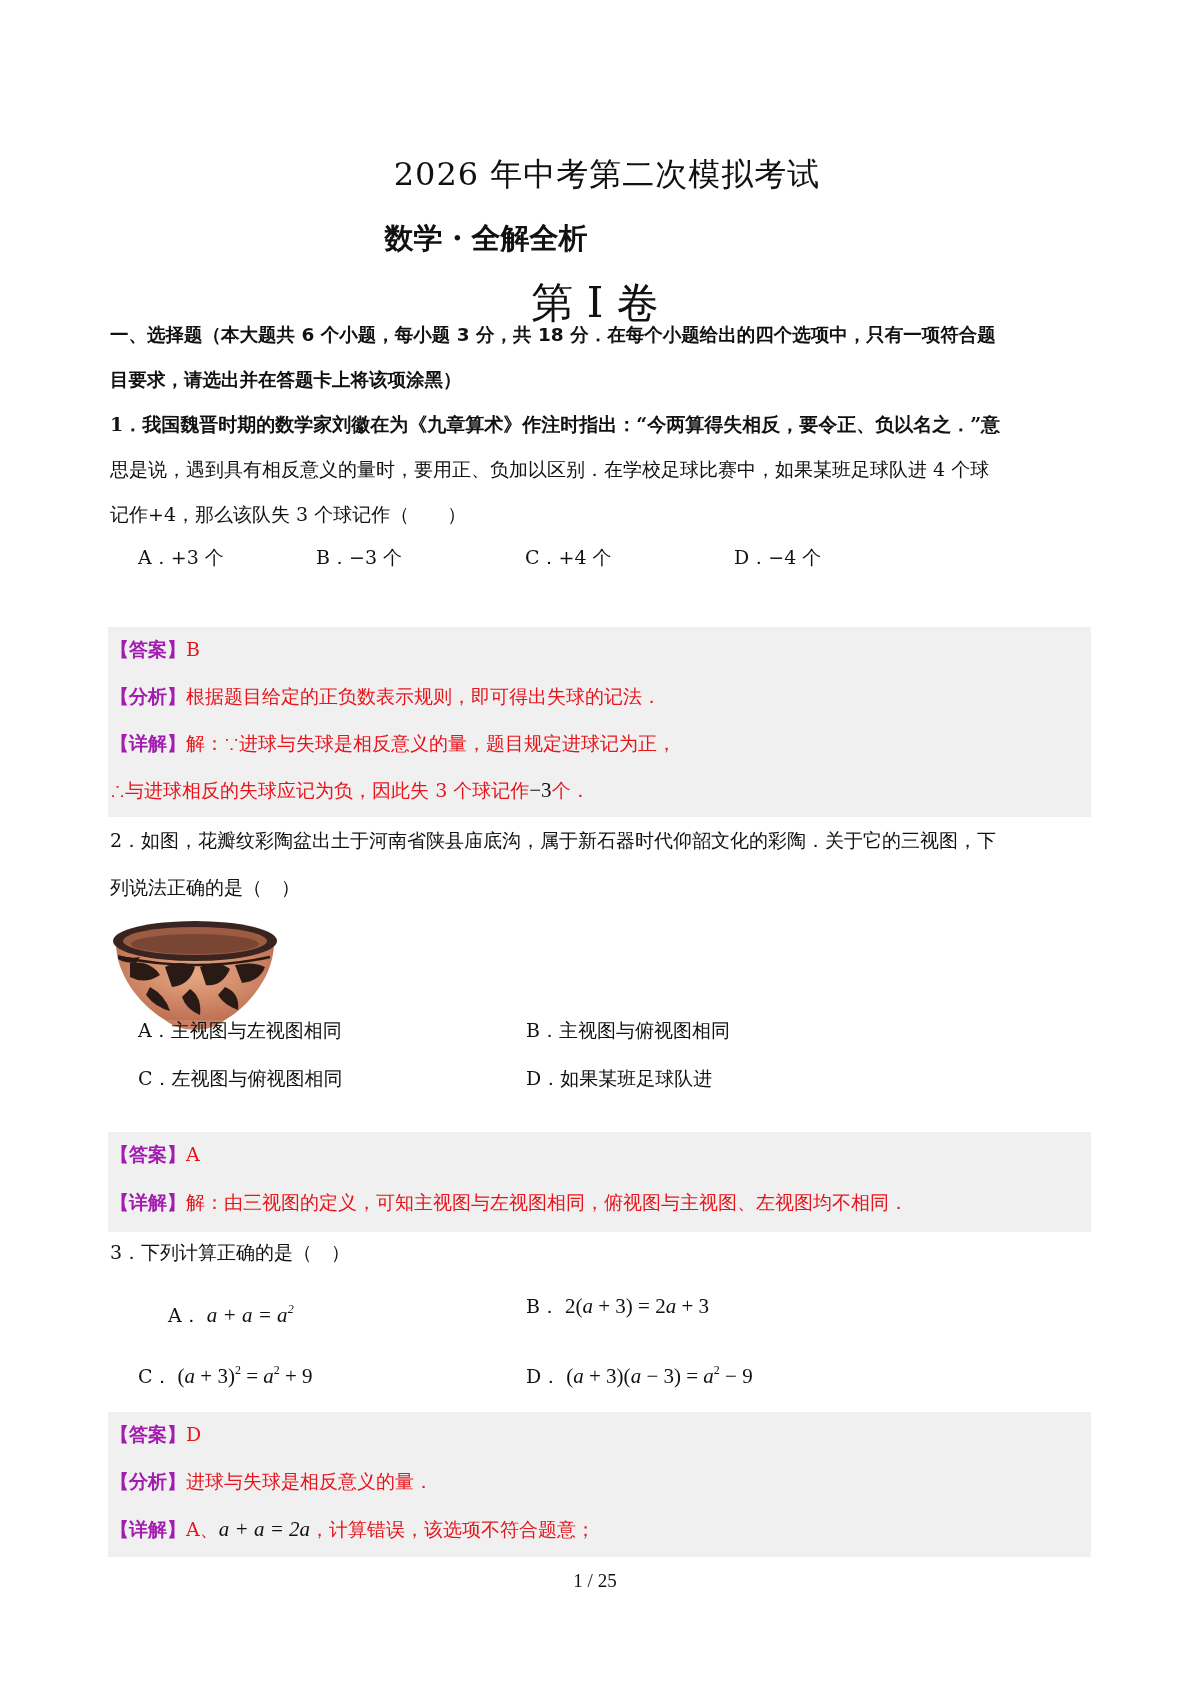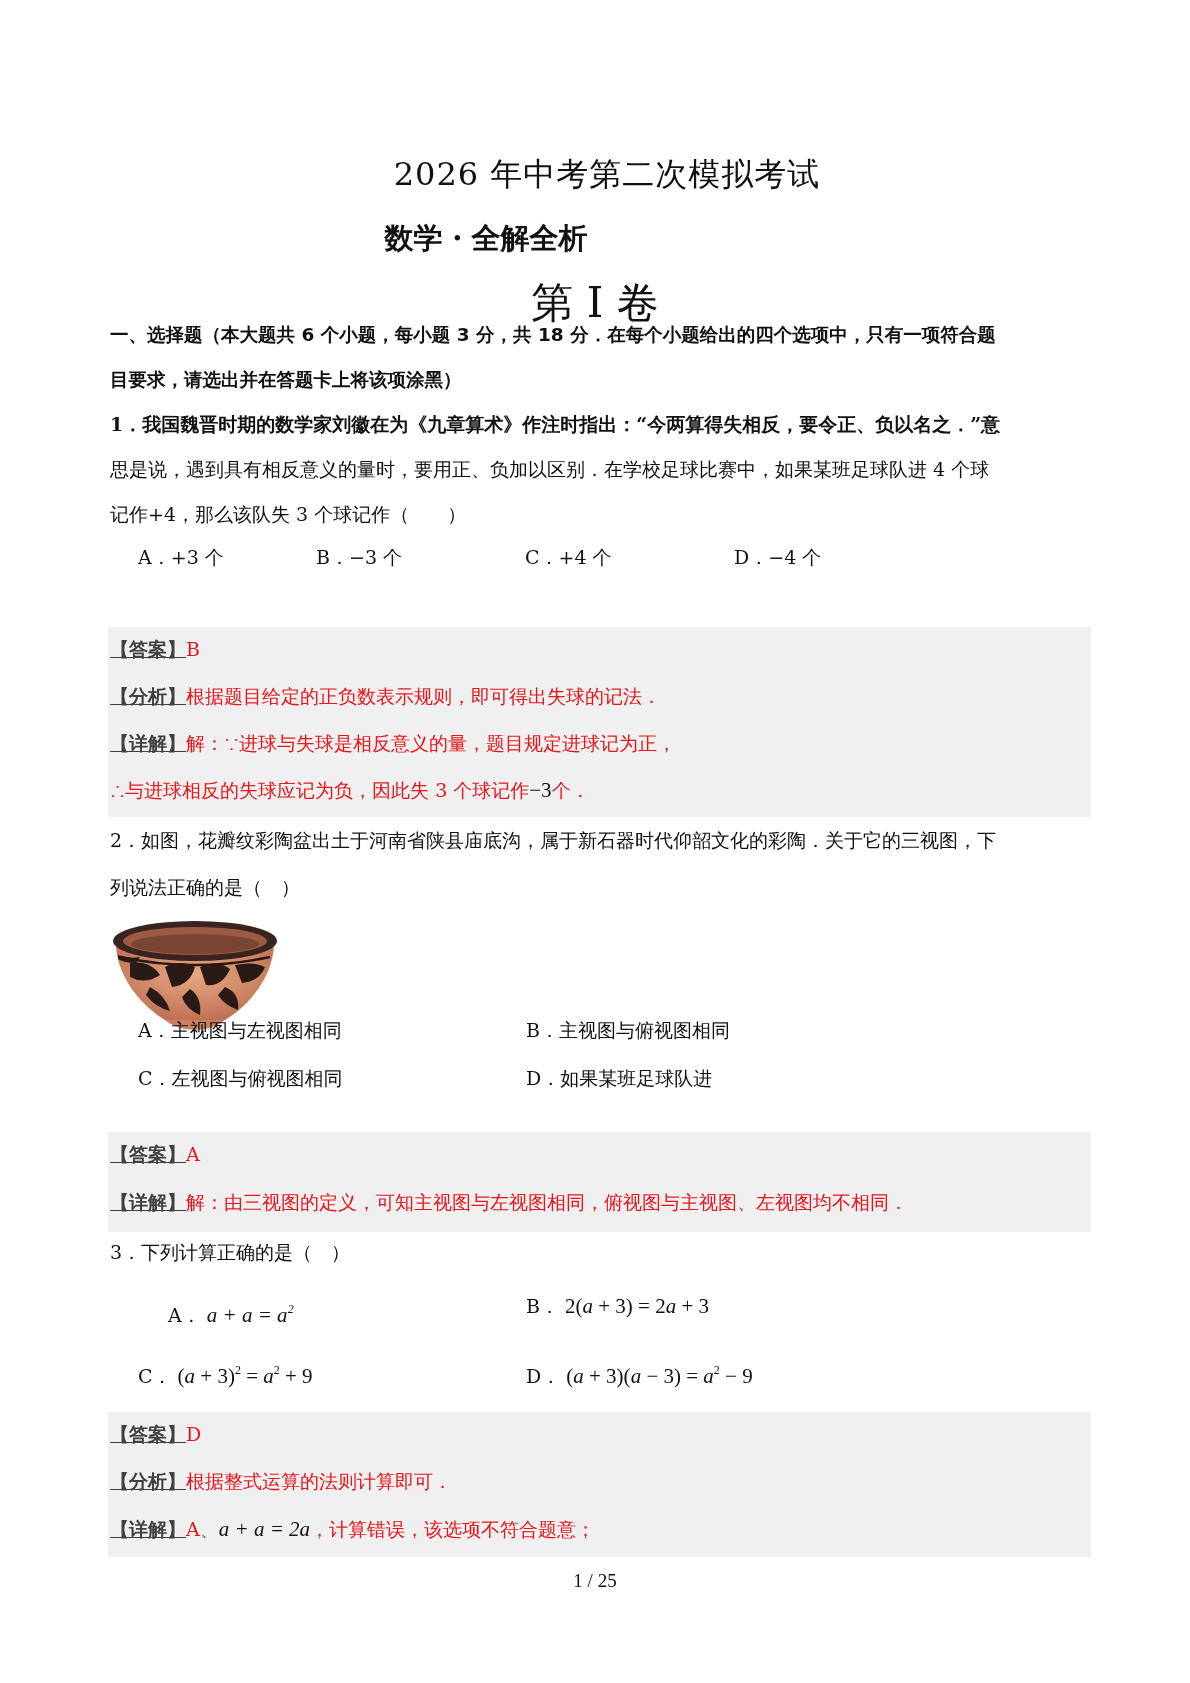--- a/index.html
+++ b/index.html
@@ -24,21 +24,21 @@
       font-size: 42px; line-height: 50px; font-family: "DejaVu Serif", "Liberation Serif", serif;
     }
     .line {
       position: absolute; left: 110px; width: 980px; font-size: 19px; line-height: 28px;
       white-space: nowrap;
     }
     .bold { font-weight: bold; font-family: "DejaVu Sans", "Liberation Sans", sans-serif; font-size: 18.5px; }
     .opt { position: absolute; font-size: 19px; line-height: 28px; white-space: nowrap; }
     .ansbox { position: absolute; left: 108px; width: 983px; background: #f0f0f0; }
     .red { color: #e8141b; }
-    .bracket { color: #404040; font-weight: bold; text-decoration: underline; }
+    .bracket { color: #a21caf; font-weight: bold; }
     .black { color: #111; }
     .math { font-family: "Liberation Serif", "DejaVu Serif", serif; font-style: italic; font-size: 21px; }
     .mathn { font-family: "Liberation Serif", "DejaVu Serif", serif; font-style: normal; font-size: 21px; }
     sup { font-size: 12px; vertical-align: 9px; }
     .bowl { position: absolute; left: 110px; top: 915px; width: 170px; height: 120px; }
     .footer {
       position: absolute; left: 0; width: 1190px; top: 1570px; text-align: center;
       font-size: 19px; font-family: "Liberation Serif", "DejaVu Serif", serif;
     }
   </style>
@@ -157,20 +157,20 @@
   <div class="opt" style="left:526px; top:1356px;">
     <span>D．</span>
     <span class="mathn">(<i>a</i> + 3)(<i>a</i> − 3) = <i>a</i><sup>2</sup> − 9</span>
   </div>
 
   <div class="ansbox" style="top:1412px; height:145px;"></div>
   <div class="line red" style="top:1420px; left:110px;">
     <span class="bracket">【答案】</span><span>D</span>
   </div>
   <div class="line red" style="top:1467px; left:110px;">
-    <span class="bracket">【分析】</span><span>根据整式运算的法则计算即可．</span>
+    <span class="bracket">【分析】</span><span>进球与失球是相反意义的量．</span>
   </div>
   <div class="line red" style="top:1515px; left:110px;">
     <span class="bracket">【详解】</span><span>A、</span><span class="black math">a + a = 2a</span><span>，计算错误，该选项不符合题意；</span>
   </div>
 
   <div class="footer">1 / 25</div>
 </div>
 
 </body></html>

